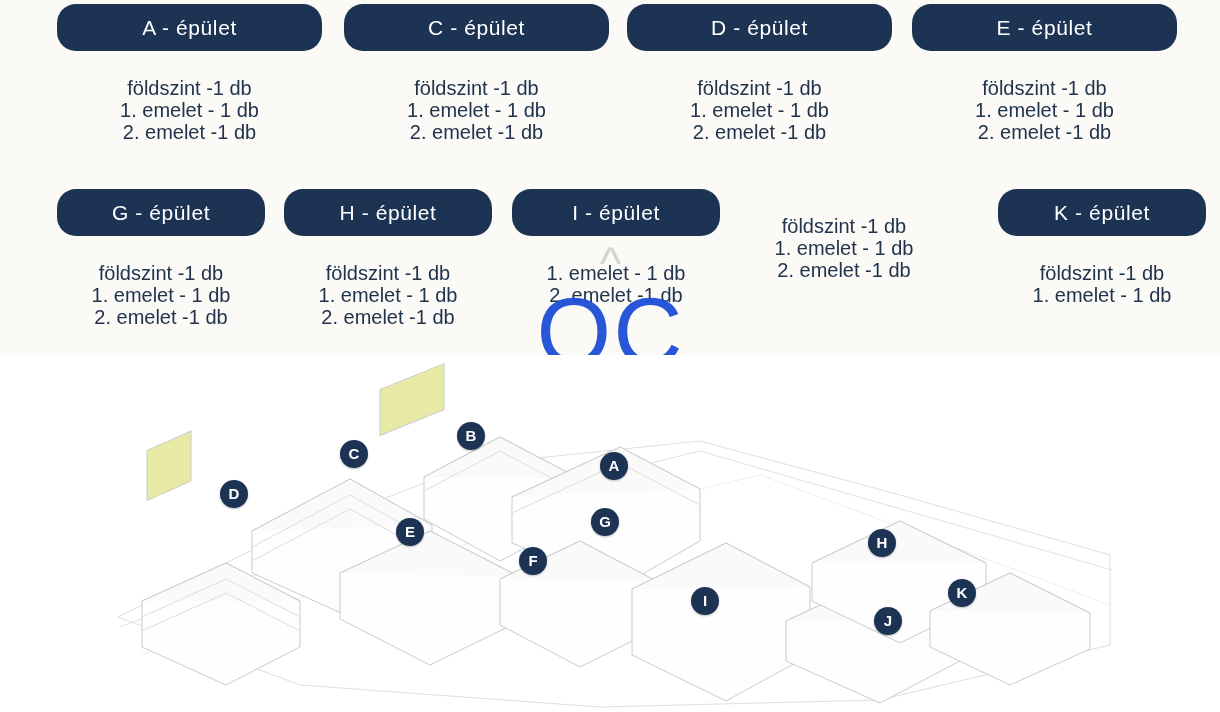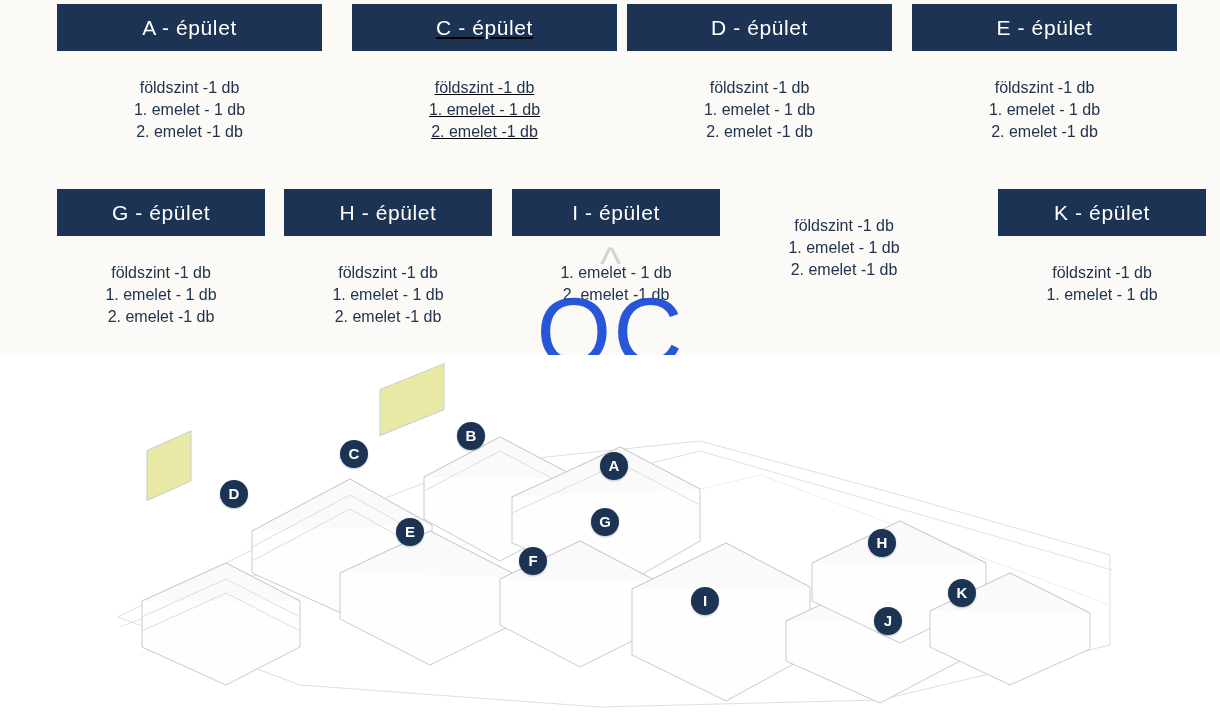--- a/index.html
+++ b/index.html
@@ -45,30 +45,31 @@
     background: #1c3353;
     color: #ffffff;
     text-align: center;
     font-size: 21px;
     font-weight: 400;
     letter-spacing: 0.6px;
     line-height: 47px;
     height: 47px;
     white-space: nowrap;
     overflow: hidden;
+    border-radius: 19px;
   }
   .bldg-list {
     margin: 0;
     padding: 0;
     list-style: none;
     text-align: center;
     margin-top: 26px;
   }
   .bldg-list li {
-    font-size: 16px;
+    font-size: 20px;
     color: #22344d;
     line-height: 22px;
     white-space: nowrap;
   }
 
   
   .watermark {
     position: absolute;
     left: 0;
     top: 0;
@@ -141,21 +142,21 @@
 
     <div class="row row-1">
       <div class="bldg" style="left:57px; width:265px;">
         <div class="bldg-header">A - épület</div>
         <ul class="bldg-list">
           <li>földszint -1 db</li>
           <li>1. emelet - 1 db</li>
           <li>2. emelet -1 db</li>
         </ul>
       </div>
-      <div class="bldg" style="left:352px; width:265px;text-decoration:underline;">
+      <div class="bldg" style="left:344px; width:265px;">
         <div class="bldg-header">C - épület</div>
         <ul class="bldg-list">
           <li>földszint -1 db</li>
           <li>1. emelet - 1 db</li>
           <li>2. emelet -1 db</li>
         </ul>
       </div>
       <div class="bldg" style="left:627px; width:265px;">
         <div class="bldg-header">D - épület</div>
         <ul class="bldg-list">

